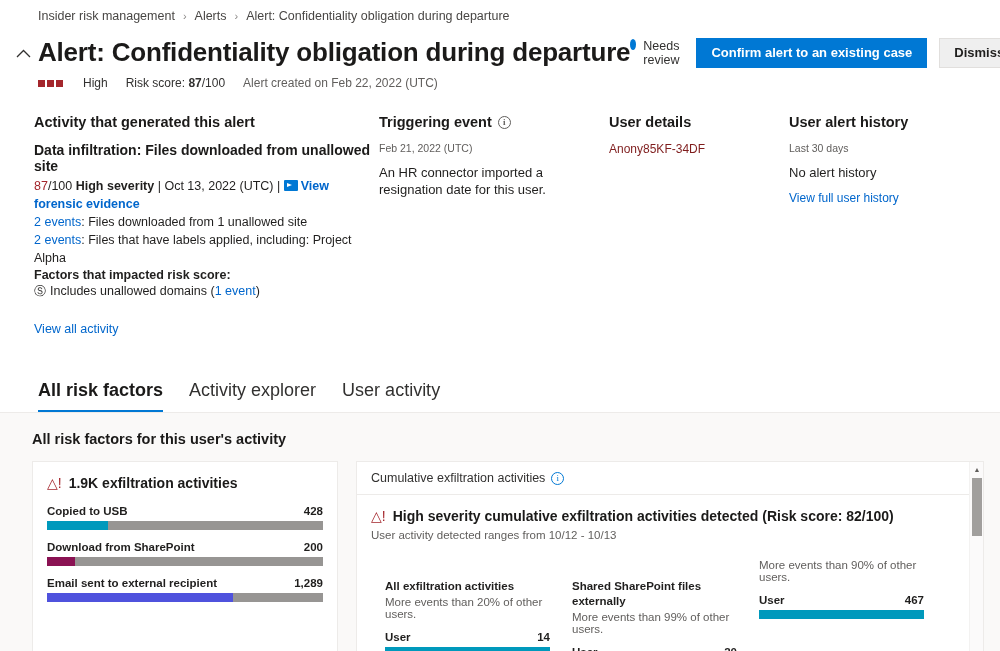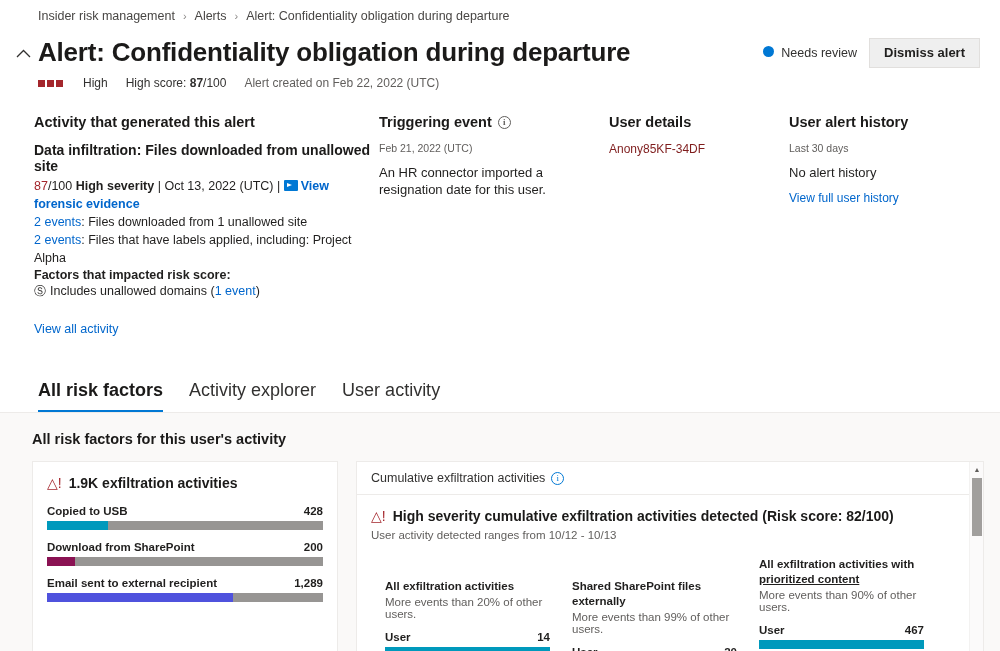--- a/index.html
+++ b/index.html
@@ -196,33 +196,34 @@
       <svg width="15" height="9" viewBox="0 0 15 9">
           <path d="M1 8 L7.5 1.5 L14 8" stroke="#323130" stroke-width="1.3" fill="none"></path>
         </svg>
     </div>
     <h1 class="page-title">Alert: Confidentiality obligation during departure</h1>
     <div class="title-actions">
       <div class="status-pill">
         <span class="status-dot"></span>
         <span>Needs review</span>
       </div>
+      <button class="btn btn-primary">Confirm alert to an existing case</button>
       <button class="btn btn-default">Dismiss alert</button>
     </div>
   </div>
 
   <div class="meta-row">
     <span class="sev-icon">
         <i></i>
         <i></i>
         <i></i>
       </span>
     <span class="meta-item">High</span>
     <span class="meta-item">
-      <span>High score:</span>
+      <span>Risk score:</span>
       <b>87</b><span>/100</span>
     </span>
     <span class="meta-item meta-muted">Alert created on Feb 22, 2022 (UTC)</span>
   </div>
 
   <div class="summary">
 
     <div class="col-activity">
       <div class="col-h">Activity that generated this alert</div>
       <div class="act-title">Data infiltration: Files downloaded from unallowed site</div>
@@ -347,21 +348,20 @@
               <div class="metric-h">Shared SharePoint files externally</div>
               <div class="metric-sub">More events than 99% of other users.</div>
               <div class="m-row-label">
                 <span>User</span>
                 <span>20</span>
               </div>
 
             </div>
 
             <div class="metric-col">
-              <div class="metric-h"><span>All exfiltration activities with <u>prioritized content</u></span></div>
               <div class="metric-sub">More events than 90% of other users.</div>
               <div class="m-row-label">
                 <span>User</span>
                 <span>467</span>
               </div>
               <div class="m-track">
                   <div class="m-fill" id="m30" style="width: 100%; background: rgb(0, 153, 188);"></div>
                 </div>
 
             </div>

